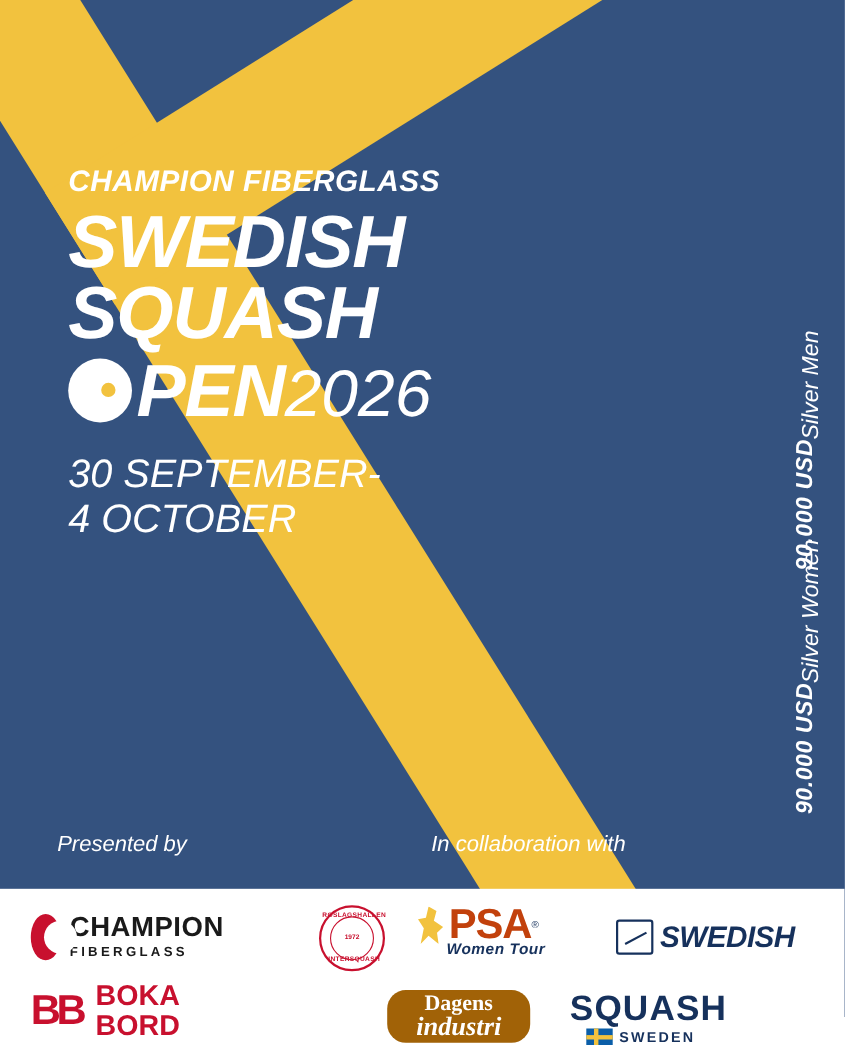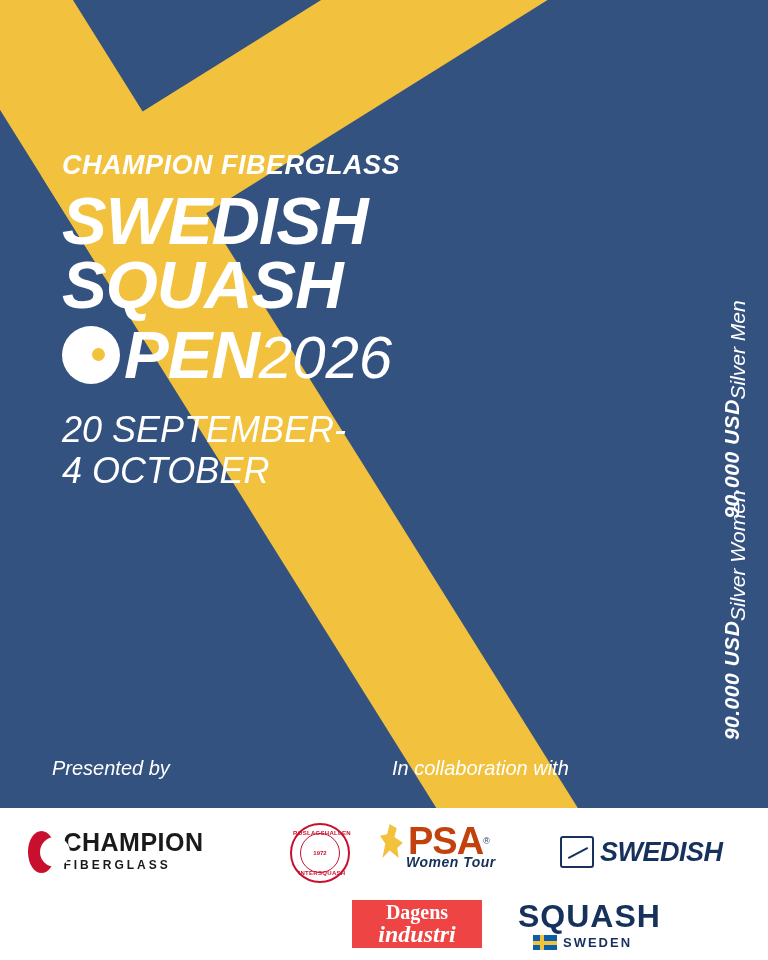--- a/index.html
+++ b/index.html
@@ -372,26 +372,27 @@
     font-style: italic;
     color: #16315c;
     letter-spacing: -0.5px;
   }
   
   .dagens {
     left: 352px;
     top: 92px;
     width: 130px;
     height: 48px;
-    background: #ef4444;
+    background: #a16207;
     flex-direction: column;
     align-items: center;
     justify-content: center;
     padding: 2px 6px;
     box-sizing: border-box;
+    border-radius: 17px;
   }
   .dagens .d1 {
     font-family: "Liberation Serif", serif;
     font-size: 20px;
     font-weight: bold;
     color: #ffffff;
     line-height: 1;
   }
   .dagens .d2 {
     font-family: "Liberation Serif", serif;
@@ -472,21 +473,21 @@
     <div class="title-line">SQUASH</div>
     <div class="title-row">
       <span class="ball-o">
         <span class="ball"></span>
         <span class="dot"></span>
       </span>
       <span class="pen-rest">PEN</span>
       <span class="year">2026</span>
     </div>
     <div class="dates">
-      <div>20 SEPTEMBER-</div>
+      <div>30 SEPTEMBER-</div>
       <div>4 OCTOBER</div>
     </div>
   </div>
 
   <div class="vert-block vert-men">
     <div class="vert-inner">
       <span class="vert-amount">90.000 USD</span>
       <span class="vert-cat">Silver Men</span>
     </div>
   </div>
@@ -504,20 +505,27 @@
   <div class="sponsors">
 
     <div class="sponsor-row champion">
       <span class="c-mark"></span>
       <span class="c-text">
         <span class="c-main">CHAMPION</span>
         <span class="c-sub">FIBERGLASS</span>
       </span>
     </div>
 
+    <div class="sponsor-row boka">
+      <span class="bb">BB</span>
+      <span class="bb-text">
+        <span>BOKA</span><br>
+        <span>BORD</span>
+      </span>
+    </div>
 
     <div class="sponsor-row roslag">
       <span class="circle">
         <span class="top-txt">ROSLAGSHALLEN</span>
         <span class="inner">
           <span>1972</span>
         </span>
         <span class="bot-txt">INTERSQUASH</span>
       </span>
     </div>

